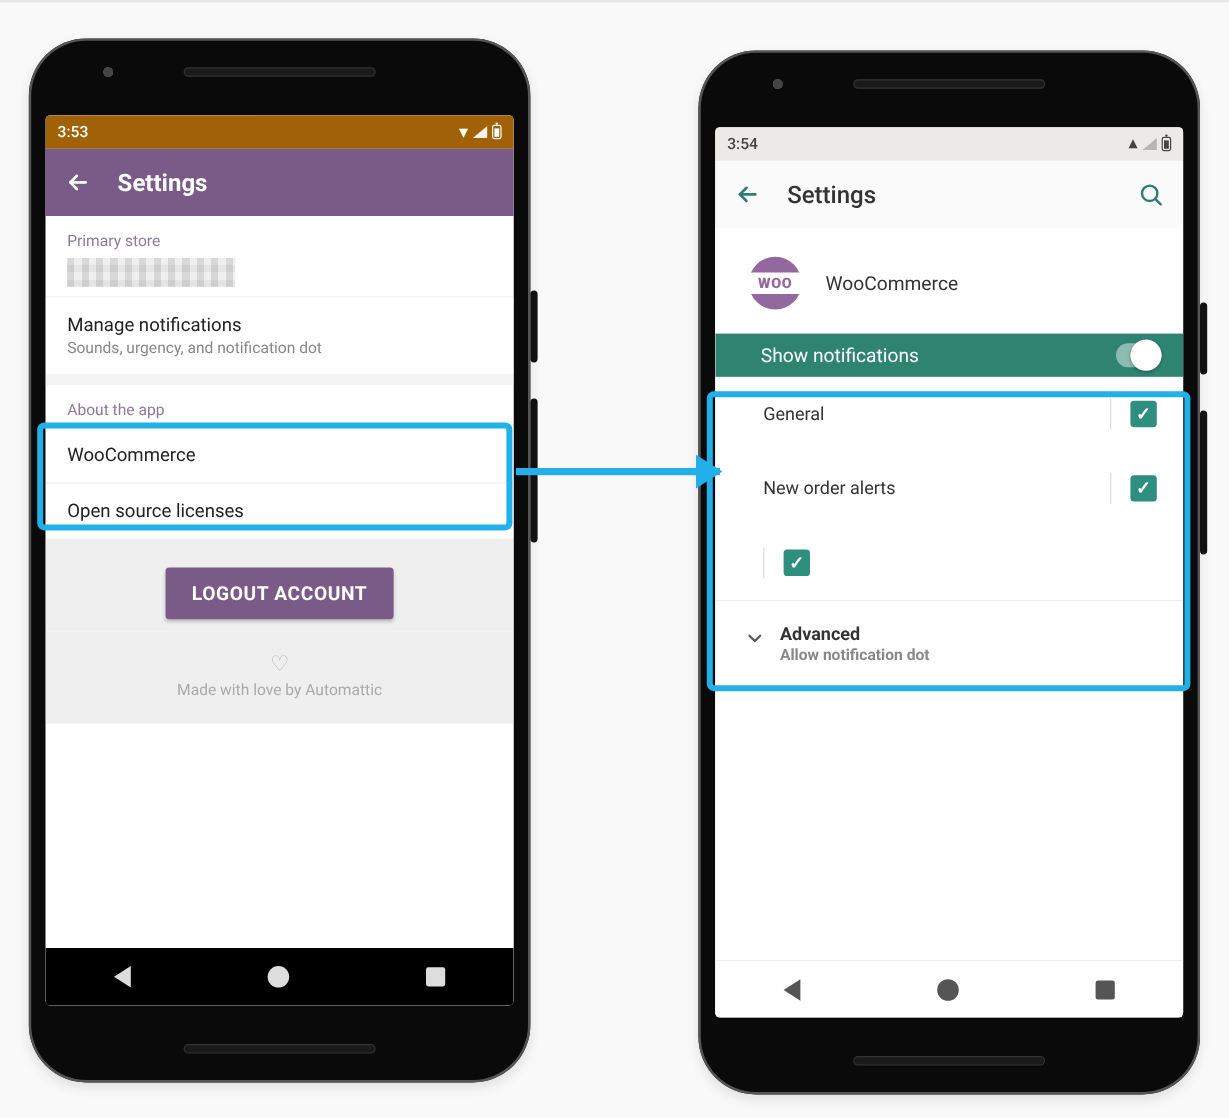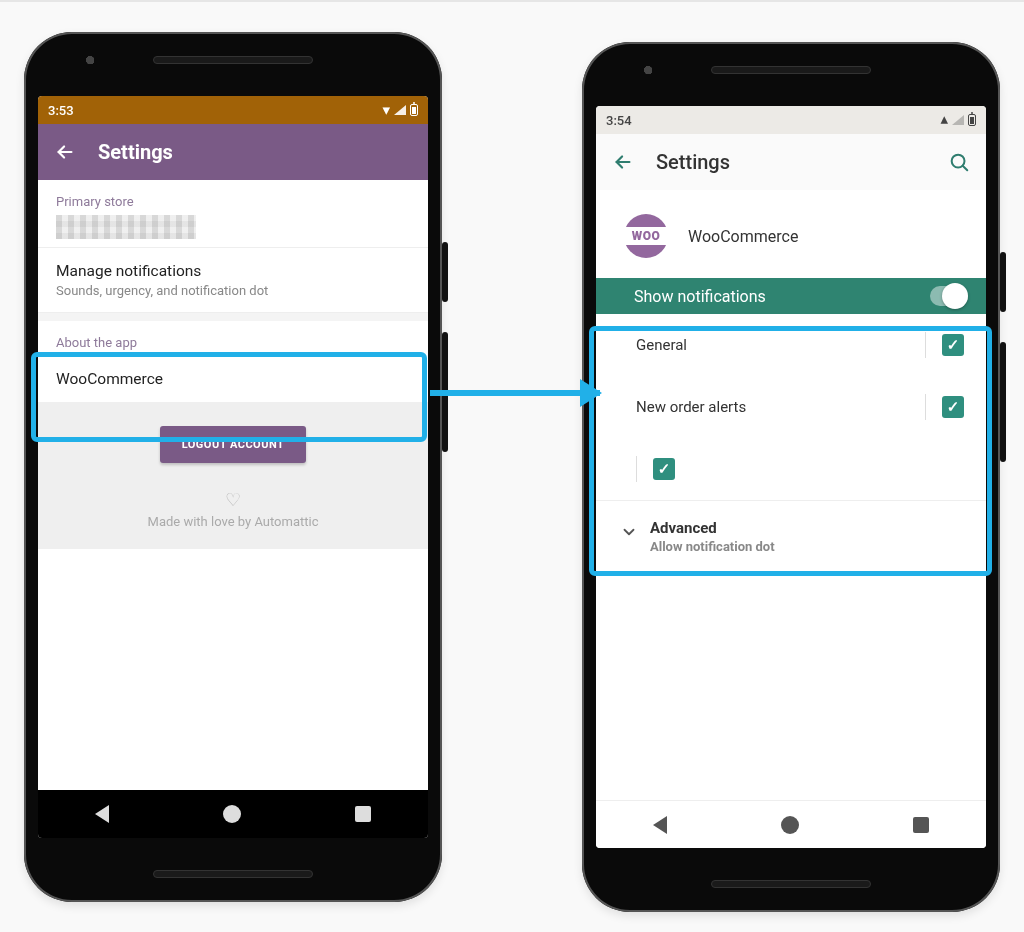--- a/index.html
+++ b/index.html
@@ -84,21 +84,21 @@
   .row .t{ font-size:15.5px; color:#222; }
   .row .s{ font-size:13px; color:#888; margin-top:3px; }
   .row.div{ border-top:1px solid #eee; }
   .row.head{ display:flex; align-items:center; gap:20px; padding:24px 24px 20px 28px;}
   .pixelated { height:24px; margin:0 18px 8px;
     background: repeating-linear-gradient(90deg,#ddd 0 6px,#f5f5f5 6px 12px),
                  repeating-linear-gradient(0deg,#eee 0 6px,#f9f9f9 6px 12px);
     background-blend-mode:multiply; width:140px;}
   .gray-block{ background:#efefef; padding:24px 0 10px; text-align:center;}
   .logoutbtn{ display:inline-block; background:#7a5a86;color:#fff;
-    padding:12px 22px;font-size:11px;font-weight:700;letter-spacing:.5px;
+    padding:12px 22px;font-size:16px;font-weight:700;letter-spacing:.5px;
     border-radius:3px; box-shadow:0 2px 3px rgba(0,0,0,.2);}
   .love{ color:#aaa; font-size:13px; text-align:center; padding:16px 0 20px; background:#efefef;}
   .love .heart{ color:#bbb; font-size:18px; display:block; margin-bottom:4px;}
 
   
   .hl{ position:absolute; border:5px solid #21b0e8; border-radius:6px; pointer-events:none; z-index:5;}
   .hl.l{ left:31px; top:350px; width:396px; height:90px;}
   .hl.r{ left:589px; top:324px; width:403px; height:250px;}
 
   
@@ -177,20 +177,23 @@
         <div class="s">Sounds, urgency, and notification dot</div>
       </div>
       <div class="sep"></div>
 
       <div class="sep" style="height:8px;background:#f4f4f4"></div>
 
       <div class="section-label">About the app</div>
       <div class="row">
         <div class="t">WooCommerce</div>
       </div>
+      <div class="row div">
+        <div class="t">Open source licenses</div>
+      </div>
 
       <div class="gray-block">
         <span class="logoutbtn">LOGOUT ACCOUNT</span>
       </div>
       <div class="love">
         <span class="heart">♡</span>
         <span>Made with love by Automattic</span>
       </div>
     </div>
 

